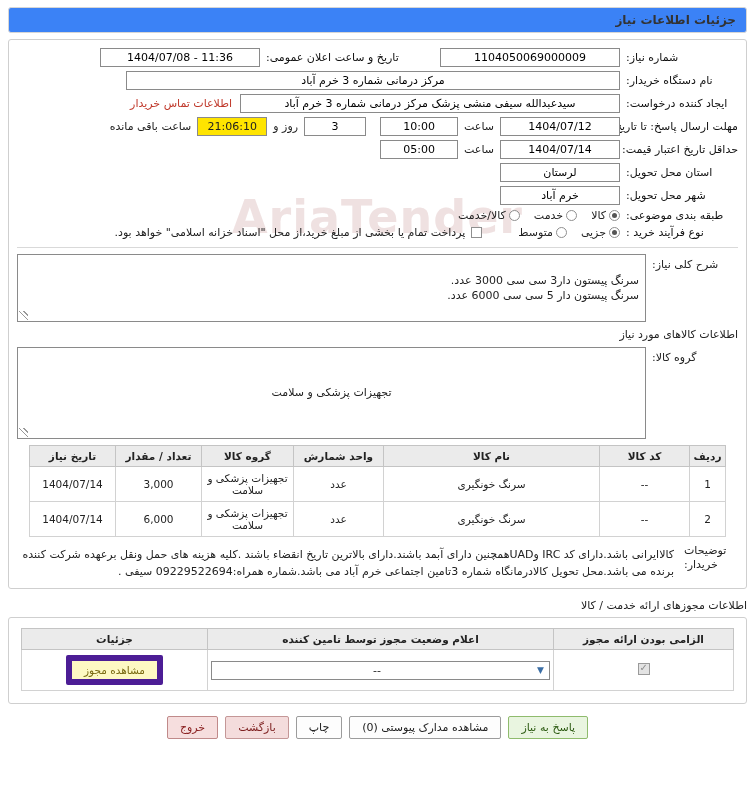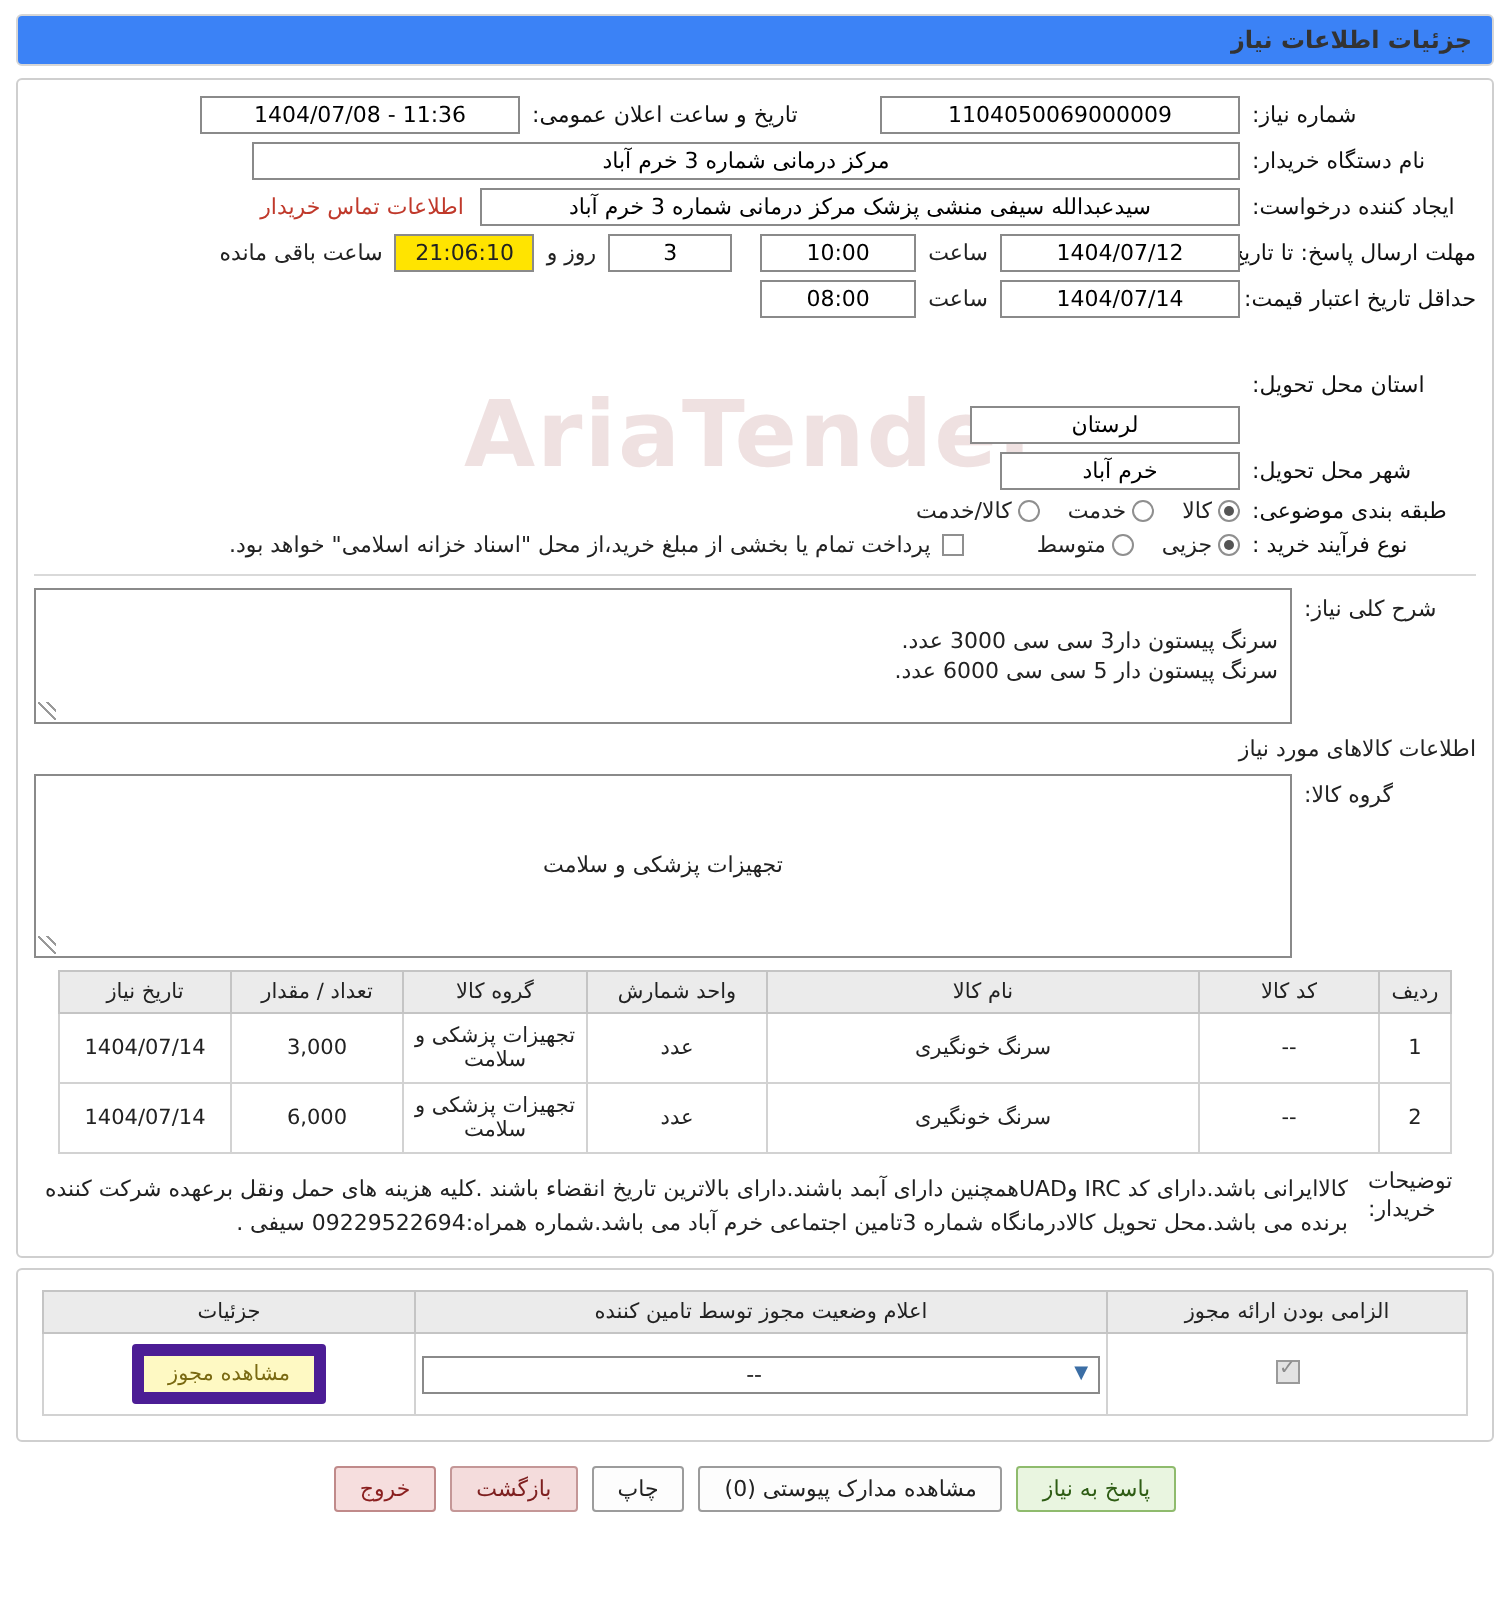--- a/index.html
+++ b/index.html
@@ -128,21 +128,21 @@
   }
 
   .section-title { font-size: 11px; margin: 6px 0 6px 0; text-align: right; }
 
   
   table.grid { border-collapse: collapse; width: 100%; background: #fff; }
   table.grid th {
     background: #ebebeb;
     border: 1px solid #c4c4c4;
     font-size: 10.5px;
-    font-weight: normal;
+    font-weight: bold;
     padding: 4px 3px;
     color: #222;
   }
   table.grid td {
     border: 1px solid #d2d2d2;
     font-size: 10.5px;
     padding: 5px 3px;
     text-align: center;
     color: #222;
   }
@@ -260,26 +260,26 @@
         <div class="fld ltr" style="width:62px;margin-right:14px;">3</div>
         <div class="mini-lbl">روز و</div>
         <div class="countdown" style="width:70px;">21:06:10</div>
         <div class="mini-lbl">ساعت باقی مانده</div>
       </div>
 
       <div class="row">
         <div class="lbl w1" style="line-height:13px;">حداقل تاریخ اعتبار قیمت: تا تاریخ:</div>
         <div class="fld ltr" style="width:120px;">1404/07/14</div>
         <div class="mini-lbl">ساعت</div>
-        <div class="fld ltr" style="width:78px;">08:00</div>
+        <div class="fld ltr" style="width:78px;">05:00</div>
       </div>
 
       <div class="row">
         <div class="lbl w1">استان محل تحویل:</div>
-        <div class="fld" style="width:135px;margin-top:40px;">لرستان</div>
+        <div class="fld" style="width:120px;">لرستان</div>
       </div>
 
       <div class="row">
         <div class="lbl w1">شهر محل تحویل:</div>
         <div class="fld" style="width:120px;">خرم آباد</div>
       </div>
 
       <div class="row">
         <div class="lbl w1">طبقه بندی موضوعی:</div>
         <div class="radio-wrap">
@@ -368,20 +368,21 @@
       </div>
 
       <div class="notes-row">
         <div class="notes-lbl">توضیحات خریدار:</div>
         <div class="notes-box">کالاایرانی باشد.دارای کد IRC وUADهمچنین دارای آبمد باشند.دارای بالاترین تاریخ انقضاء باشند .کلیه هزینه های حمل ونقل برعهده شرکت کننده برنده می باشد.محل تحویل کالادرمانگاه شماره 3تامین اجتماعی خرم آباد می باشد.شماره همراه:09229522694 سیفی .</div>
       </div>
 
     </div>
   </div>
 
+  <div class="sub-head">اطلاعات مجوزهای ارائه خدمت / کالا</div>
 
   <div class="panel2">
     <table class="grid">
       <thead>
         <tr>
           <th style="width:180px;">الزامی بودن ارائه مجوز</th>
           <th>اعلام وضعیت مجوز توسط تامین کننده</th>
           <th style="width:186px;">جزئیات</th>
         </tr>
       </thead>

